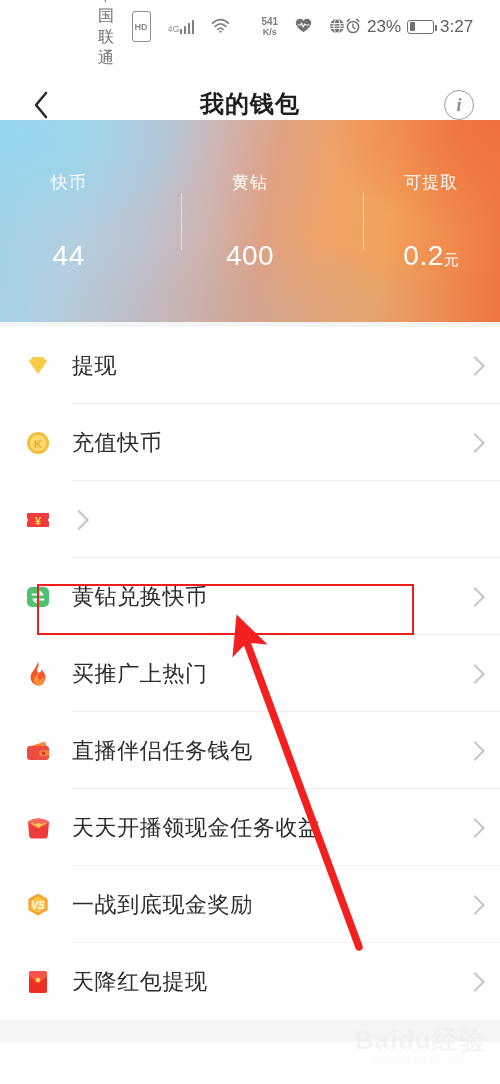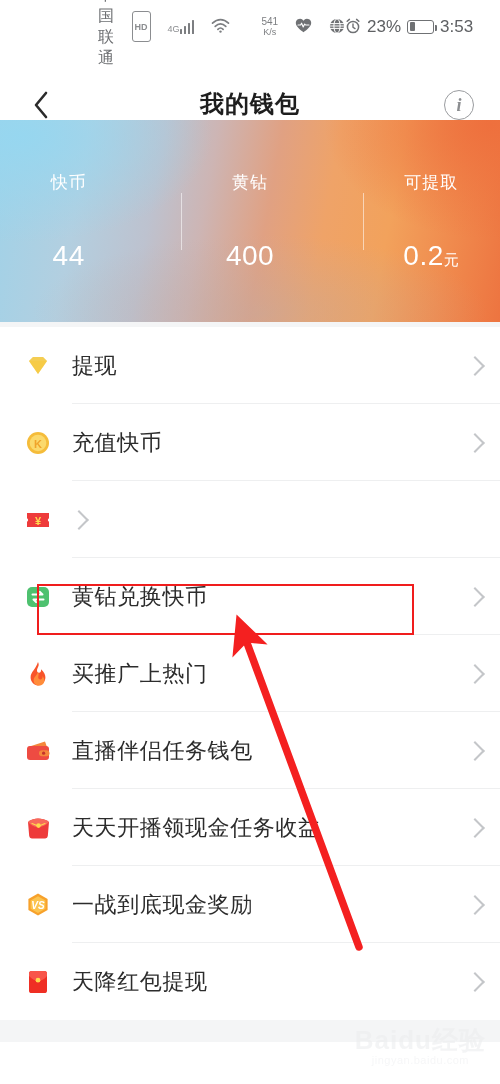--- a/index.html
+++ b/index.html
@@ -33,21 +33,21 @@
   }
   .net-group { display:flex; align-items:flex-end; gap:1px; }
   .net-label { font-size:9px; color:#8b8d90; line-height:9px; margin-right:-1px; }
   .bars { display:flex; align-items:flex-end; gap:1.5px; height:15px; }
   .bars i { width:2.6px; background:#7c7e81; display:block; border-radius:.5px; }
   .bars i:nth-child(1){height:5px}
   .bars i:nth-child(2){height:8px}
   .bars i:nth-child(3){height:11px}
   .bars i:nth-child(4){height:14px}
   .speed { display:flex; flex-direction:column; align-items:center; line-height:10px;
-           font-size:10px; color:#7c7e81; margin-left:14px; }
+           font-size:10px; color:#7c7e81; margin-left:14px;font-weight:bold; }
   .speed .u { font-size:9px; }
   .icon-sm { color:#6f7174; font-size:15px; line-height:1; }
   .batt {
     width:27px; height:14px; border:1.7px solid #6f7174; border-radius:3px;
     position:relative; display:flex; align-items:center; padding:1.5px;
   }
   .batt::after {
     content:""; position:absolute; right:-4px; top:4px;
     width:2.5px; height:6px; background:#6f7174; border-radius:0 1px 1px 0;
   }
@@ -223,21 +223,21 @@
       <svg width="16" height="16" viewBox="0 0 16 16" fill="none">
         <circle cx="8" cy="9" r="5.6" stroke="#6f7174" stroke-width="1.5"></circle>
         <path d="M8 6v3.2l2 1.4" stroke="#6f7174" stroke-width="1.4" stroke-linecap="round"></path>
         <path d="M2.2 3.3L4.4 1.4M13.8 3.3L11.6 1.4" stroke="#6f7174" stroke-width="1.5" stroke-linecap="round"></path>
       </svg>
     </span>
     <span class="clock-txt">23%</span>
     <span class="batt">
       <span class="batt-fill" id="batt-fill" style="width: 23%;"></span>
     </span>
-    <span class="clock-txt">3:53</span>
+    <span class="clock-txt">3:27</span>
   </div>
 </div>
 
 <div class="navbar">
   <div class="nav-back">
     <svg width="18" height="30" viewBox="0 0 18 30" fill="none">
       <path d="M14 3L4 15l10 12" stroke="#2b2b2b" stroke-width="2.6" stroke-linecap="round" stroke-linejoin="round"></path>
     </svg>
   </div>
   <div class="nav-title">我的钱包</div>

